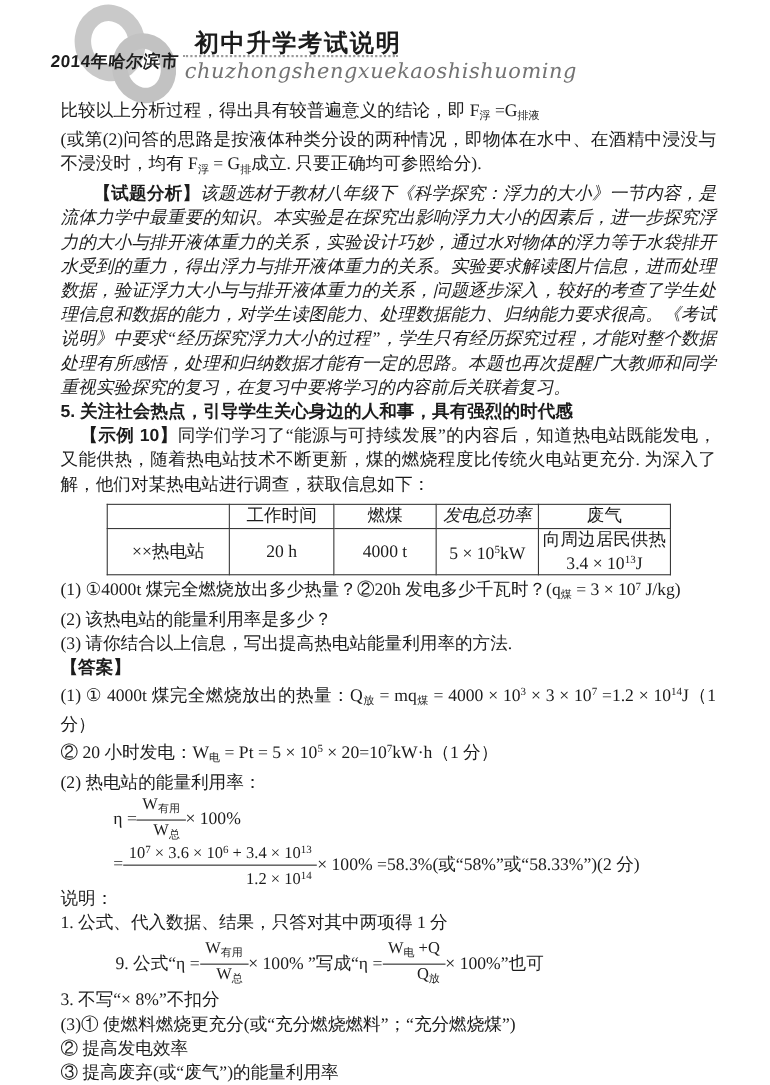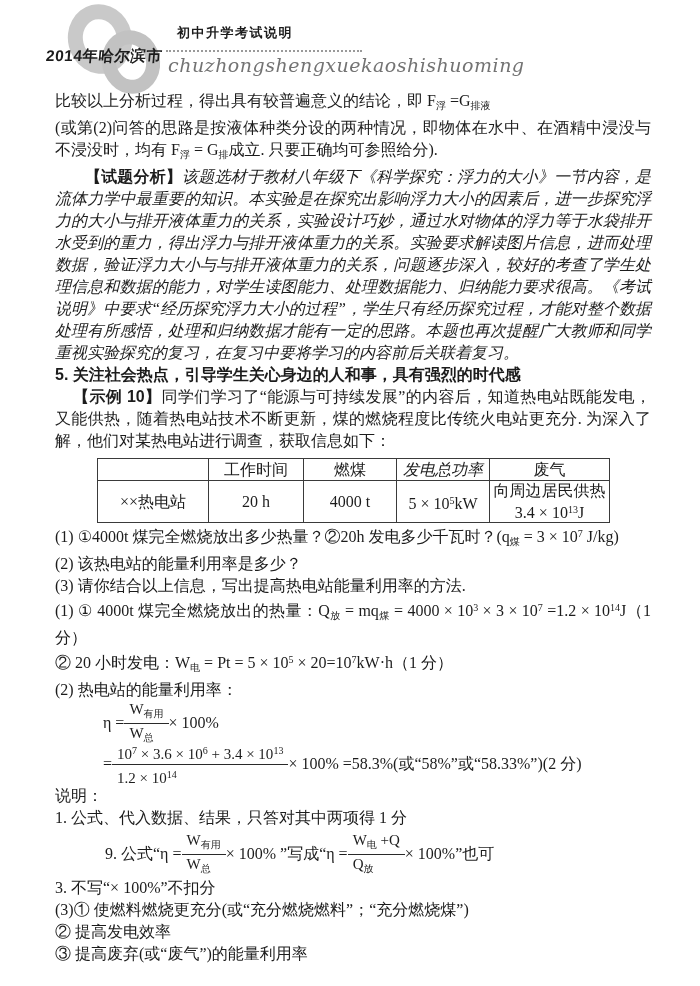--- a/index.html
+++ b/index.html
@@ -17,21 +17,21 @@
   .ring.r2{width:30px;height:36px;left:40px;top:28px;transform:rotate(-14deg);border-width:14px;border-color:#c2c2c2;}
   .edition{
     position:absolute;left:46px;top:46px;width:130px;
     font-family:"Liberation Sans","DejaVu Sans",sans-serif;
     font-weight:bold;font-size:15.5px;letter-spacing:.5px;
     transform:skewX(-5deg);white-space:nowrap;
   }
   .doc-title{
     position:absolute;left:177px;top:24px;
     font-family:"Liberation Sans","DejaVu Sans",sans-serif;
-    font-weight:bold;font-size:13px;letter-spacing:1.5px;white-space:nowrap;
+    font-weight:bold;font-size:22px;letter-spacing:1.5px;white-space:nowrap;
   }
   .hdr-rule{position:absolute;left:166px;top:50px;width:196px;border-top:2px dotted #9a9a9a;}
   .pinyin{
     position:absolute;left:168px;top:54px;
     font-style:italic;color:#737373;font-size:19px;letter-spacing:.5px;white-space:nowrap;
     font-family:"DejaVu Serif","Liberation Serif",serif;
   }
 
   
   .content{position:absolute;left:55px;top:90px;width:596px;font-size:16px;}
@@ -55,21 +55,21 @@
   table.info{border-collapse:collapse;margin:6px 0 0 42px;table-layout:fixed;}
   table.info th,table.info td{
     border:1px solid #3a3a3a;text-align:center;vertical-align:middle;
     font-weight:normal;font-size:16px;padding:0 2px;line-height:19px;
   }
   table.info th{height:21px;}
   table.info td{height:39px;}
   .c0{width:106px;}.c1{width:90px;}.c2{width:88px;}.c3{width:88px;font-style:italic;}.c4{width:115px;}
 
   
-  .frac{display:inline-block;text-align:left;vertical-align:middle;line-height:17px;font-size:15px;}
+  .frac{display:inline-block;text-align:right;vertical-align:middle;line-height:17px;font-size:15px;}
   .frac .num{display:block;border-bottom:1px solid #2a2a2a;padding:0 5px 1px;}
   .frac .den{display:block;padding:1px 5px 0;}
   .fline{display:flex;align-items:center;margin-left:48px;}
   .fline.h40{height:40px;}
   .fline.h42{height:42px;}
   .fline.h46{height:46px;}
   .mt8{margin-top:8px;}
   .mt6{margin-top:6px;}
   .mt2{margin-top:2px;}
 </style>
@@ -118,20 +118,21 @@
               <div><span>3.4 × 10</span><sup>13</sup><span>J</span></div>
             </td>
       </tr>
     </tbody>
       </table>
 
     <p class="ind28 mt8"><span>(1) ①4000t 煤完全燃烧放出多少热量？②20h 发电多少千瓦时？(q</span><sub>煤</sub><span> = 3 × 10</span><sup>7</sup><span> J/kg)</span></p>
     <p class="ind28">(2) 该热电站的能量利用率是多少？</p>
     <p class="ind28">(3) 请你结合以上信息，写出提高热电站能量利用率的方法.</p>
 
+    <p class="ind28"><b class="lbl">【答案】</b></p>
 
     <p class="ind28"><span>(1) ① 4000t 煤完全燃烧放出的热量：Q</span><sub>放</sub><span> = mq</span><sub>煤</sub><span> = 4000 × 10</span><sup>3</sup><span> × 3 × 10</span><sup>7</sup><span> =1.2 × 10</span><sup>14</sup><span>J（1分）</span></p>
 
     <p class="ind53"><span>② 20 小时发电：W</span><sub>电</sub><span> = Pt = 5 × 10</span><sup>5</sup><span> × 20=10</span><sup>7</sup><span>kW·h（1 分）</span></p>
 
     <p class="ind28">(2) 热电站的能量利用率：</p>
 
     <div class="fline h40 mt2">
       <span>η = </span>
       <span class="frac">
@@ -160,20 +161,20 @@
         <span class="den"><span>W</span><sub>总</sub></span>
       </span>
       <span> × 100% ”写成“η = </span>
       <span class="frac">
         <span class="num"><span>W</span><sub>电</sub><span> +Q</span></span>
         <span class="den"><span>Q</span><sub>放</sub></span>
       </span>
       <span> × 100%”也可</span>
     </div>
 
-    <p class="ind50 mt2">3. 不写“× 100%”不扣分</p>
+    <p class="ind50 mt2">3. 不写“× 8%”不扣分</p>
 
     <p class="ind28">(3)① 使燃料燃烧更充分(或“充分燃烧燃料”；“充分燃烧煤”)</p>
     <p class="ind53 mt6">② 提高发电效率</p>
     <p class="ind53 mt6">③ 提高废弃(或“废气”)的能量利用率</p>
 
   </div>
 </div>
 
 </body></html>

